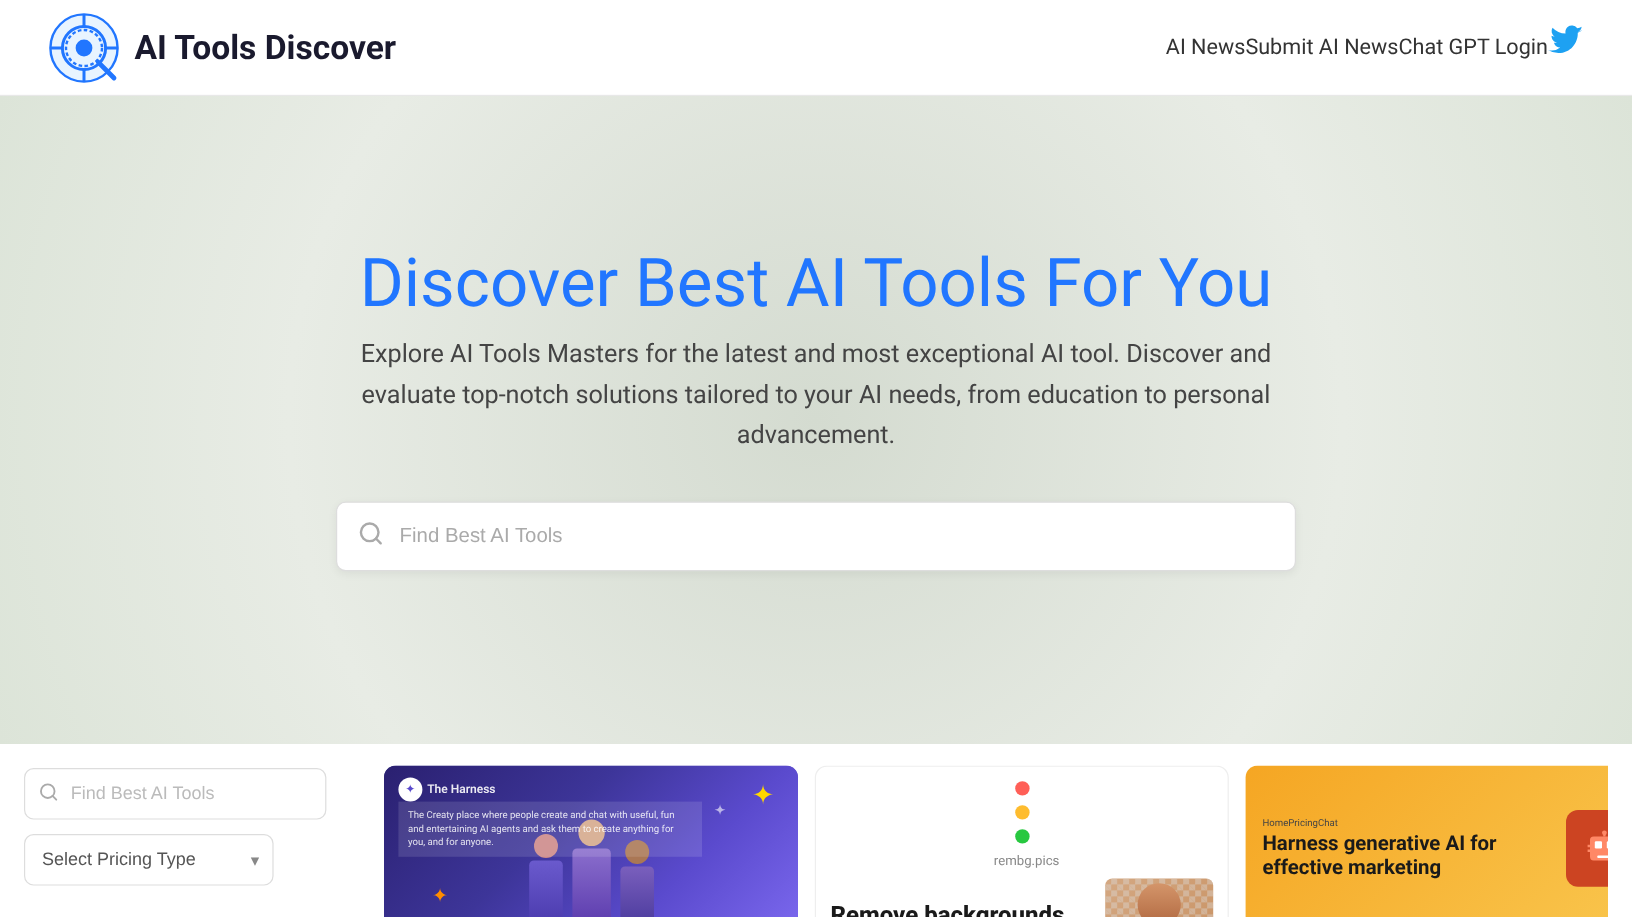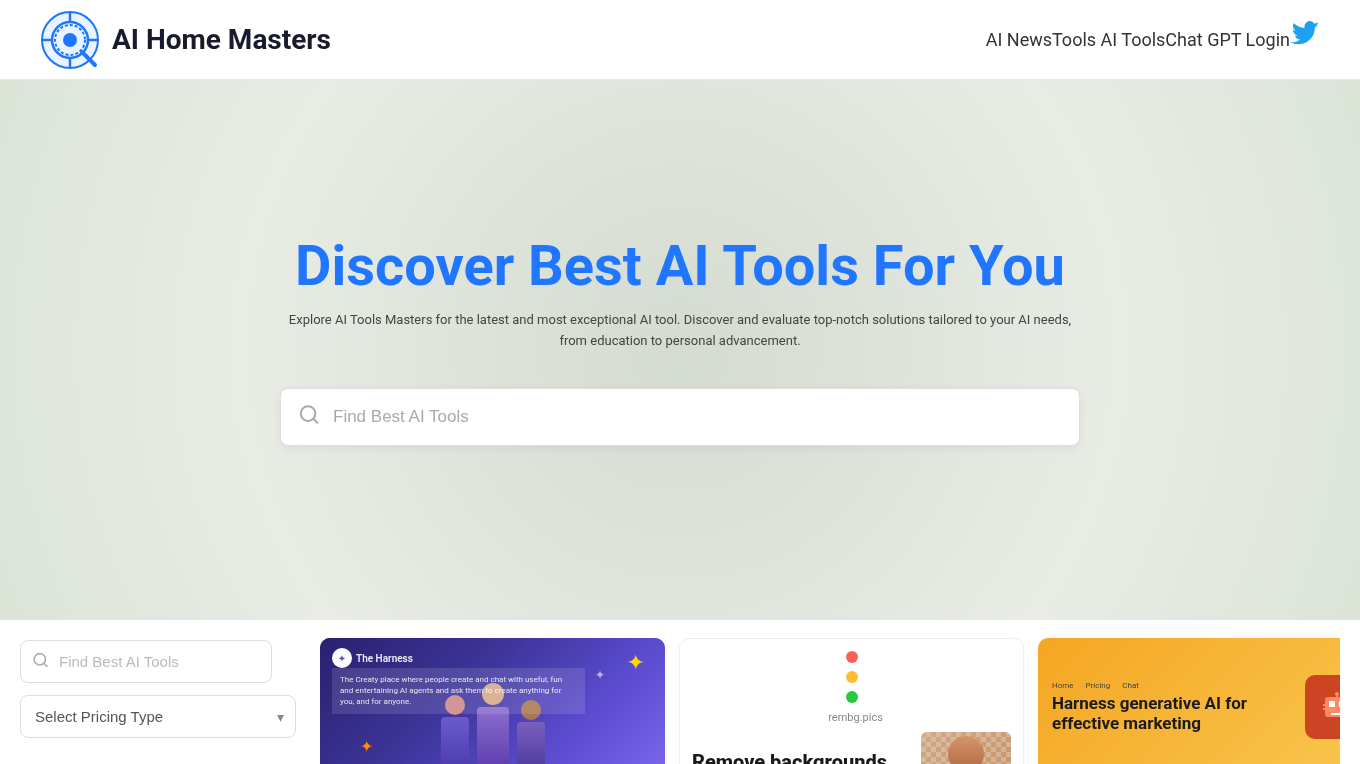--- a/index.html
+++ b/index.html
@@ -71,28 +71,28 @@
       display: flex;
       flex-direction: column;
       align-items: center;
       justify-content: center;
       padding: 60px 40px 80px;
       text-align: center;
     }
 
     .hero-title {
       font-size: 56px;
-      font-weight: 700;
+      font-weight: 400;
       color: #2176ff;
       margin-bottom: 12px;
       line-height: 1.15;
     }
 
     .hero-subtitle {
-      font-size: 13px;
+      font-size: 21px;
       color: #444;
       max-width: 800px;
       line-height: 1.6;
       margin-bottom: 37px;
     }
 
     .hero-search-wrapper {
       width: 800px;
       max-width: 100%;
       position: relative;
@@ -166,21 +166,21 @@
       background: #fff;
       outline: none;
     }
 
     .bottom-search-input::placeholder {
       color: #bbb;
     }
 
     .pricing-select-wrapper {
       position: relative;
-      width: 276px;
+      width: 208px;
       text-decoration: underline;
     }
 
     .pricing-select {
       width: 100%;
       padding: 12px 36px 12px 14px;
       border: 1.5px solid #ddd;
       border-radius: 8px;
       font-size: 15px;
       color: #555;
@@ -241,26 +241,26 @@
       <circle cx="30" cy="30" r="18" fill="none" stroke="#2176ff" stroke-width="2.5"></circle>
       <circle cx="30" cy="30" r="7" fill="#2176ff"></circle>
       <line x1="30" y1="2" x2="30" y2="12" stroke="#2176ff" stroke-width="2.5"></line>
       <line x1="30" y1="48" x2="30" y2="58" stroke="#2176ff" stroke-width="2.5"></line>
       <line x1="2" y1="30" x2="12" y2="30" stroke="#2176ff" stroke-width="2.5"></line>
       <line x1="48" y1="30" x2="58" y2="30" stroke="#2176ff" stroke-width="2.5"></line>
 
       <line x1="42" y1="42" x2="55" y2="55" stroke="#2176ff" stroke-width="4" stroke-linecap="round"></line>
       <circle cx="30" cy="30" r="15" fill="none" stroke="#2176ff" stroke-width="2" stroke-dasharray="3,2"></circle>
     </svg>
-    <span class="logo-title">AI Home Masters</span>
+    <span class="logo-title">AI Tools Discover</span>
   </div>
 
   <nav class="nav">
     <a class="nav-link">AI News</a>
-    <a class="nav-link">Tools AI Tools</a>
+    <a class="nav-link">Submit AI News</a>
     <a class="nav-link">Chat GPT Login</a>
 
     <span class="twitter-icon">
       <svg width="30" height="30" viewBox="0 0 24 24" fill="#1da1f2" xmlns="http://www.w3.org/2000/svg">
         <path d="M23 3a10.9 10.9 0 01-3.14 1.53A4.48 4.48 0 0022.43 1a9 9 0 01-2.88 1.1A4.52 4.52 0 0016.11 0c-2.5 0-4.52 2.02-4.52 4.52 0 .35.04.7.1 1.03A12.84 12.84 0 013 1.64a4.52 4.52 0 001.4 6.04 4.48 4.48 0 01-2.05-.57v.06c0 2.19 1.56 4.01 3.63 4.43a4.5 4.5 0 01-2.04.08 4.52 4.52 0 004.22 3.14A9.07 9.07 0 010 16.54a12.8 12.8 0 006.95 2.04c8.34 0 12.9-6.91 12.9-12.9 0-.2 0-.39-.01-.58A9.22 9.22 0 0023 3z"></path>
       </svg>
     </span>
   </nav>
 </header>
 
@@ -359,21 +359,21 @@
             <div style="width:36px;height:36px;background:linear-gradient(180deg,#d4956a,#b06840);border-radius:50%;margin-bottom:-4px;"></div>
             <div style="width:52px;height:44px;background:linear-gradient(180deg,#5a5a8a,#3a3a6a);border-radius:6px 6px 0 0;"></div>
           </div>
         </div>
       </div>
     </div>
 
     <div class="tool-card" style="background:linear-gradient(135deg,#f5a623 0%,#f9c74f 100%);border-radius:10px;padding:14px;display:flex;align-items:center;gap:12px;width:345px;min-width:345px;height:138px;">
 
       <div style="flex:1;">
-        <div style="font-size:8px;color:#444;margin-bottom:4px;display:flex;gap:12px;">
+        <div style="font-size:8px;color:#444;margin-bottom:4px;display:flex;gap:0;">
           <span>Home</span>
             <span>Pricing</span>
             <span>Chat</span>
         </div>
         <div style="font-size:17px;font-weight:700;color:#1a1a1a;line-height:1.15;">Harness generative AI for effective marketing</div>
       </div>
       <div style="width:64px;height:64px;background:#cc4422;border-radius:10px;display:flex;align-items:center;justify-content:center;flex-shrink:0;">
         <svg width="40" height="40" viewBox="0 0 40 40" fill="none" xmlns="http://www.w3.org/2000/svg">
 
           <rect x="8" y="10" width="24" height="20" rx="3" fill="#ff8866"></rect>

